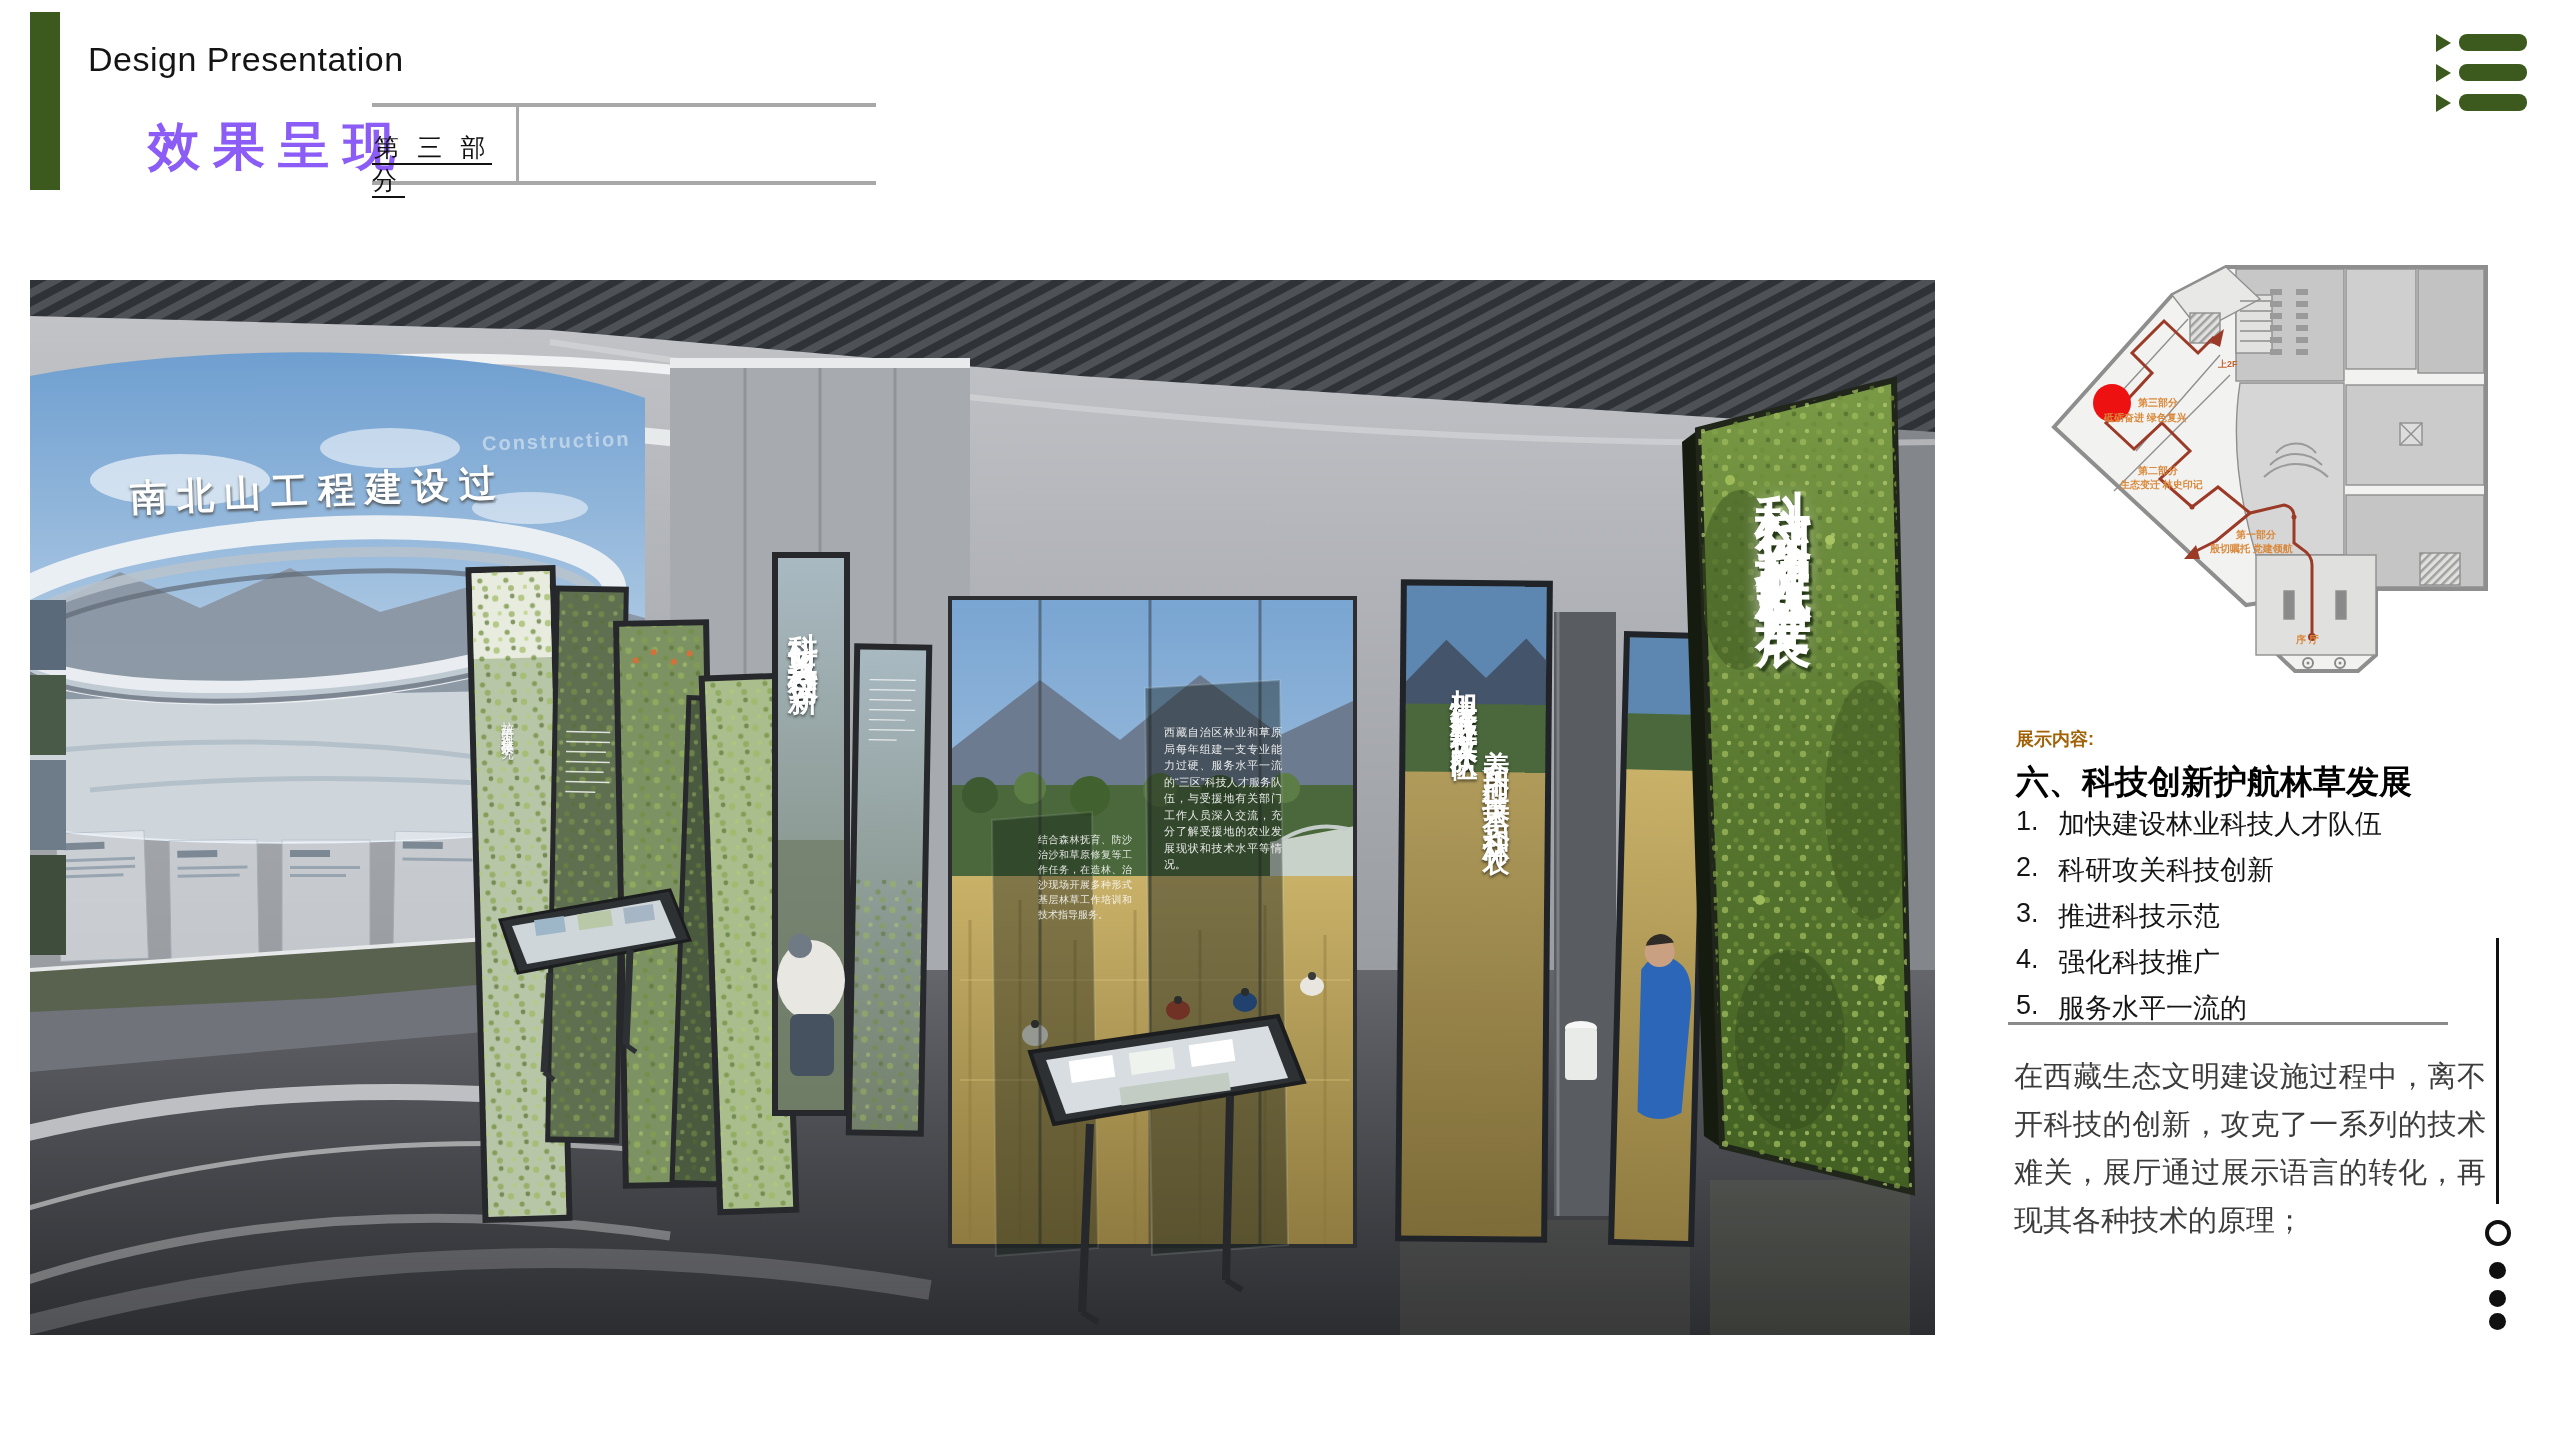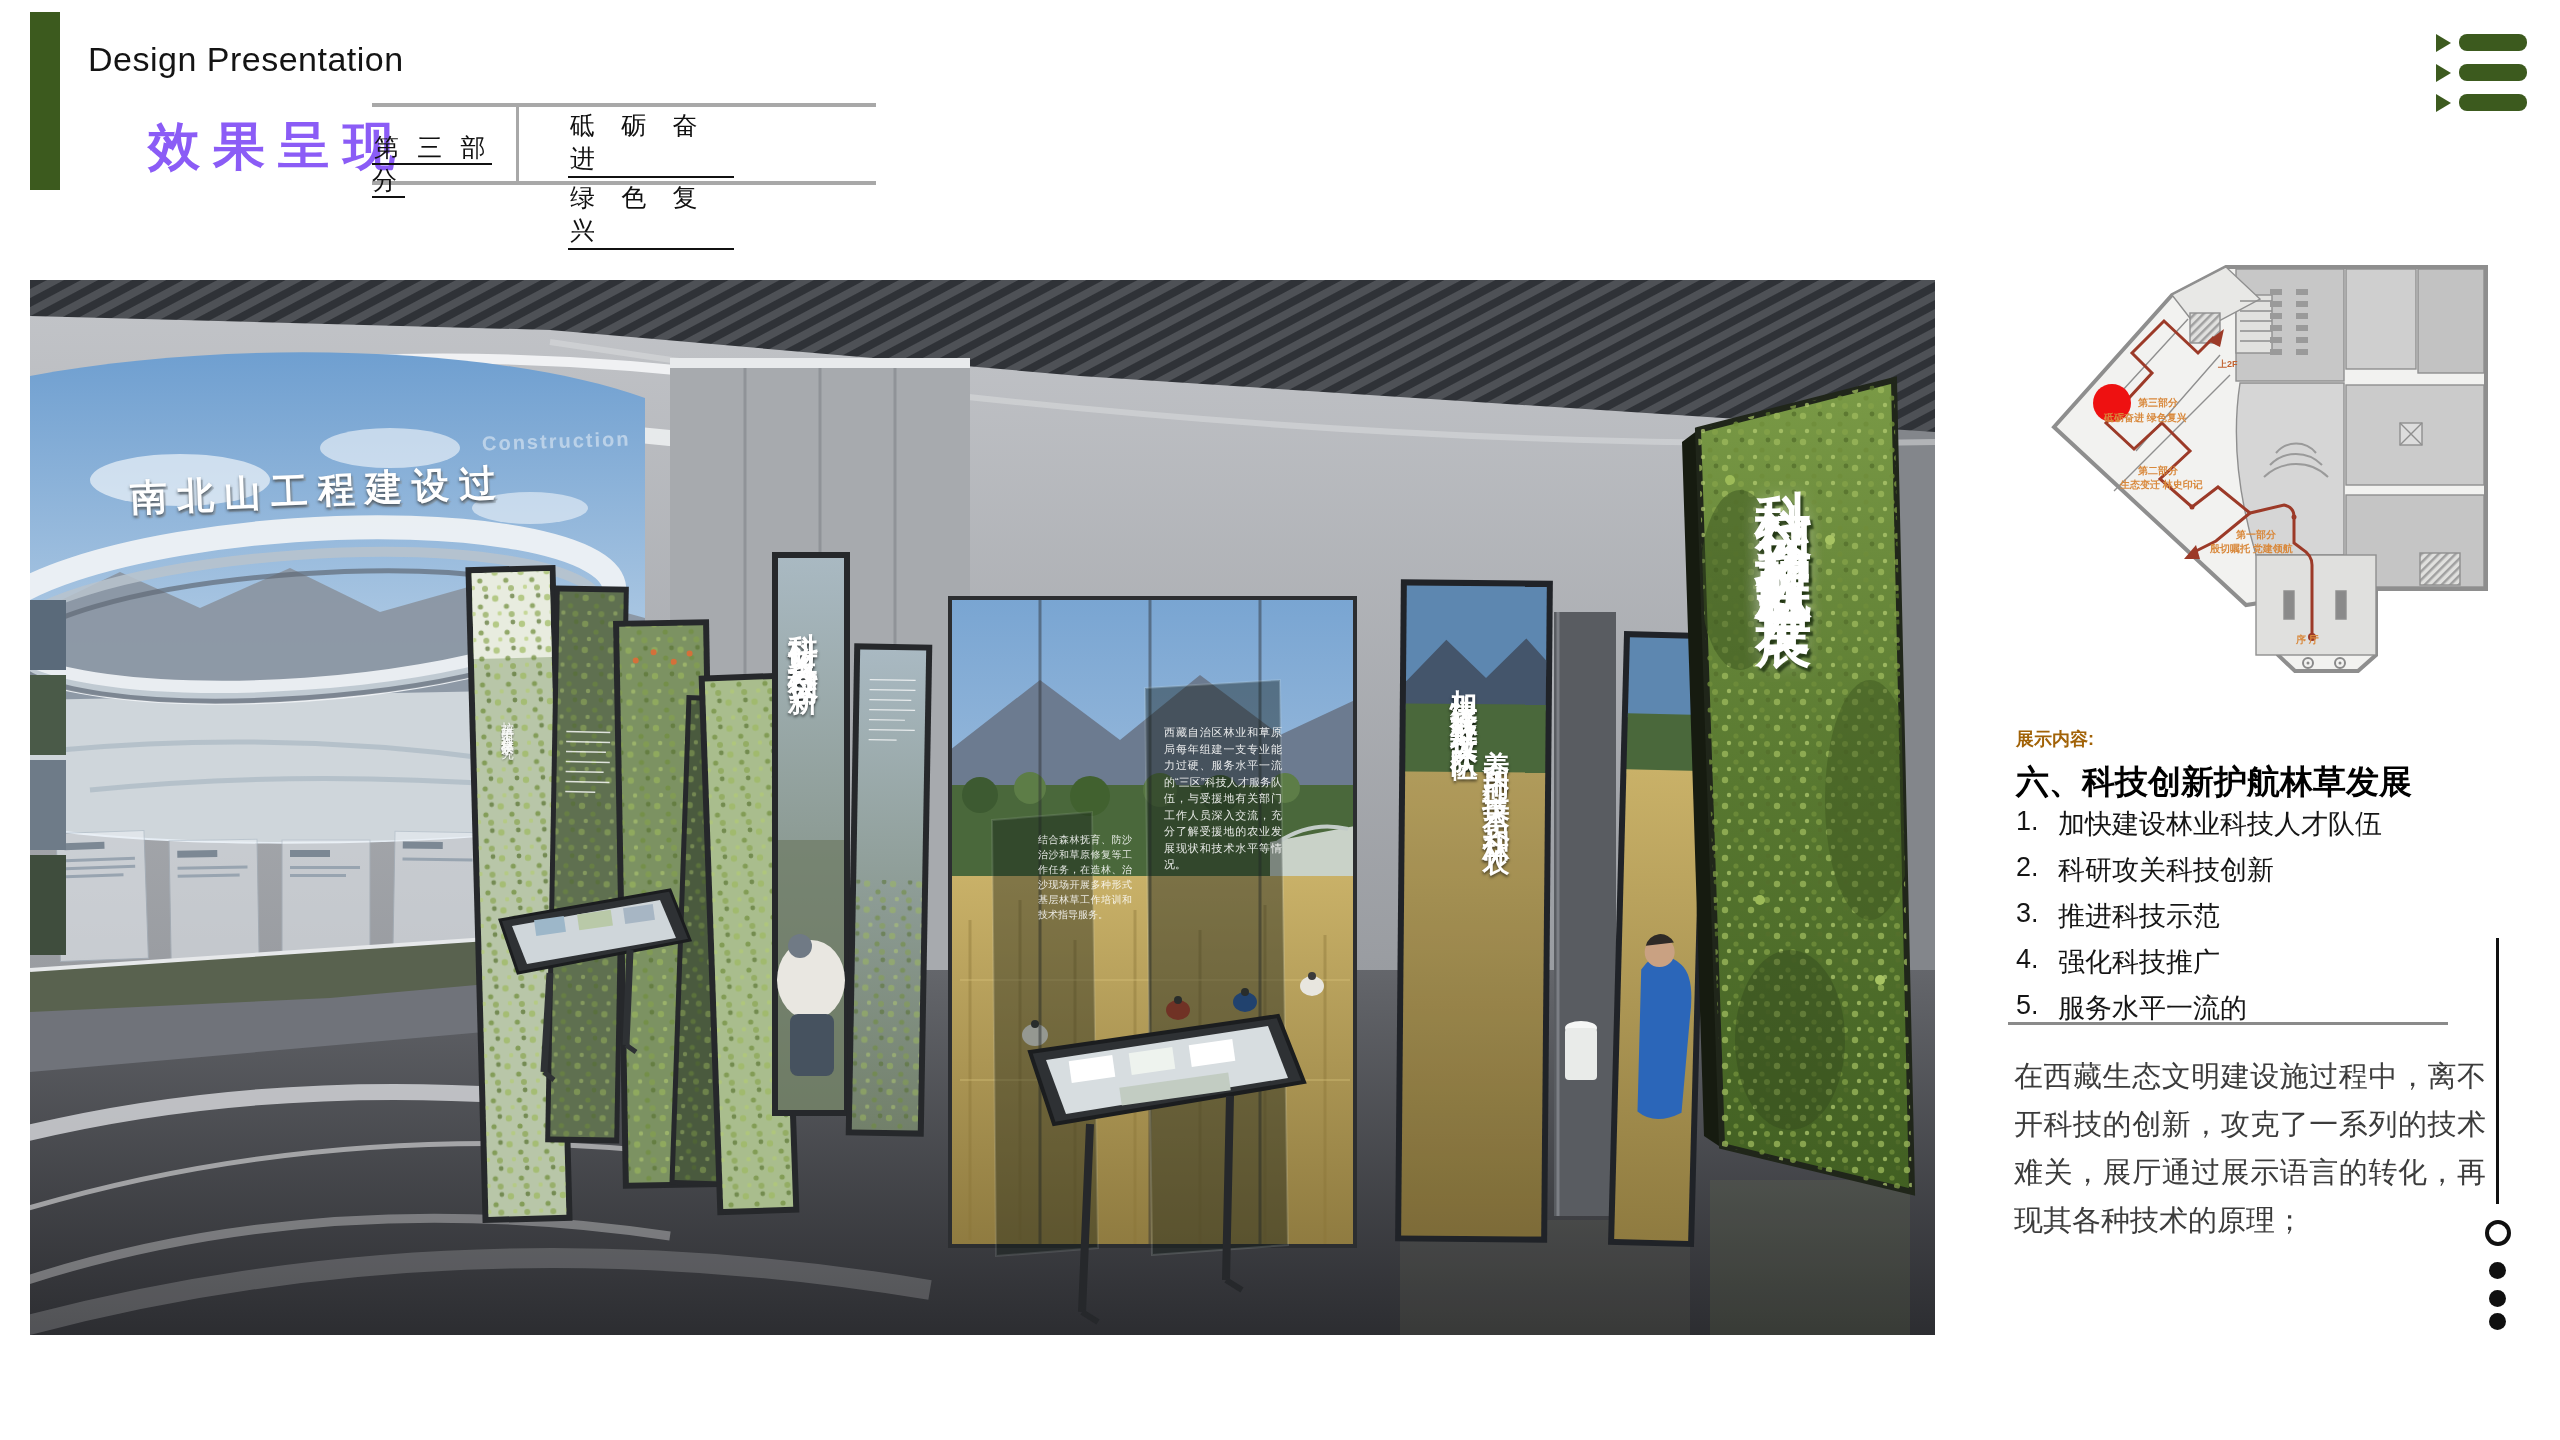--- a/index.html
+++ b/index.html
@@ -64,24 +64,20 @@
 <div class="slide">
 
   <div class="abs accent-bar"></div>
   <div class="abs title-en">Design Presentation</div>
   <div class="abs title-cn">效果呈现</div>
   <div class="abs part-box">
     <div class="part-cell1">
       <span>第 三 部 分</span>
     </div>
     <div class="part-divider"></div>
-    <div class="part-cell2">
-      <span class="ln">砥 砺 奋 进</span>
-      <span class="ln">绿 色 复 兴</span>
-    </div>
   </div>
   <div class="abs nav-icon">
     <div class="nav-row">
         <div class="nav-tri"></div>
         <div class="nav-bar"></div>
       </div>
     <div class="nav-row">
         <div class="nav-tri"></div>
         <div class="nav-bar"></div>
       </div>

